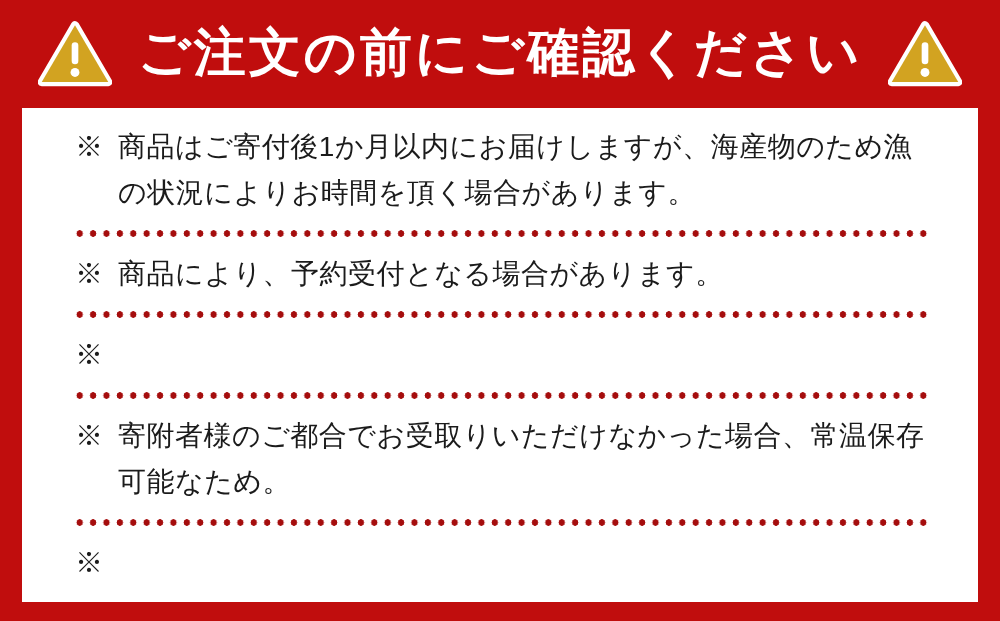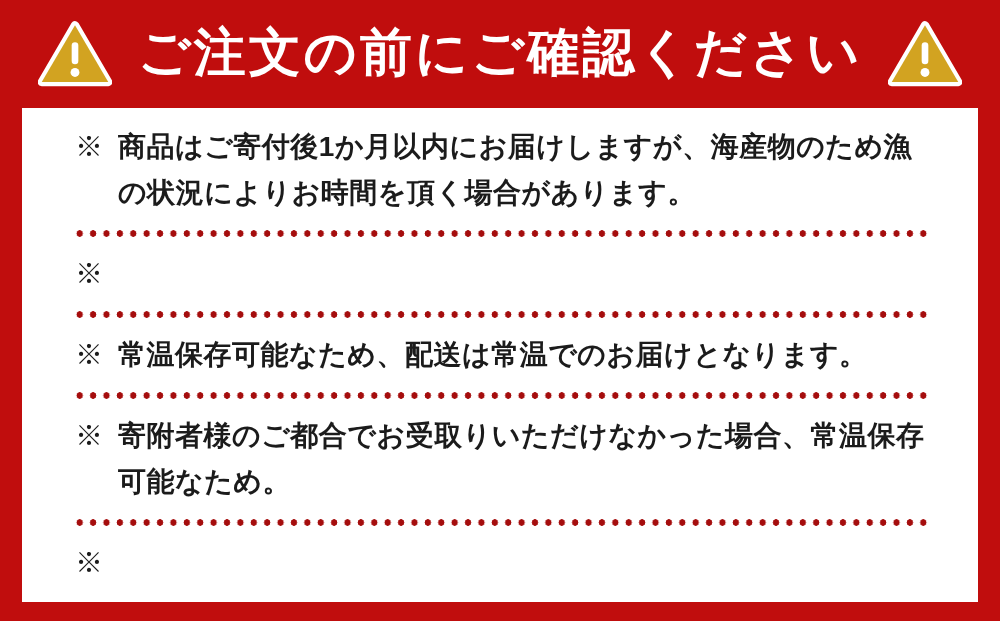--- a/index.html
+++ b/index.html
@@ -52,21 +52,21 @@
     font-size:28px;
     line-height:46px;
     color:var(--ink);
     letter-spacing:0.5px;
     font-weight:500;
   }
   .notice .marker{
     flex:0 0 43px;
     width:43px;
   }
-  .notice .text{flex:1 1 auto;font-weight:bold;}
+  .notice .text{flex:1 1 auto;}
   .dotted{
     height:7px;
     margin:14px 50px 14px 51px;
     background-image:radial-gradient(circle, var(--dot-red) 3px, transparent 3.5px);
     background-size:13.4px 7px;
     background-position:0 50%;
     background-repeat:repeat-x;
   }
 </style>
 </head>
@@ -95,26 +95,26 @@
   <div class="card">
 
     <div class="notice">
       <span class="marker">※</span>
       <span class="text">商品はご寄付後1か月以内にお届けしますが、海産物のため漁の状況によりお時間を頂く場合があります。</span>
     </div>
     <div class="dotted"></div>
 
     <div class="notice">
       <span class="marker">※</span>
+      <span class="text">商品により、予約受付となる場合があります。</span>
     </div>
     <div class="dotted"></div>
 
     <div class="notice">
       <span class="marker">※</span>
-      <span class="text">常温保存可能なため、配送は常温でのお届けとなります。</span>
     </div>
     <div class="dotted"></div>
 
     <div class="notice">
       <span class="marker">※</span>
       <span class="text">寄附者様のご都合でお受取りいただけなかった場合、常温保存可能なため。</span>
     </div>
     <div class="dotted"></div>
 
     <div class="notice">

